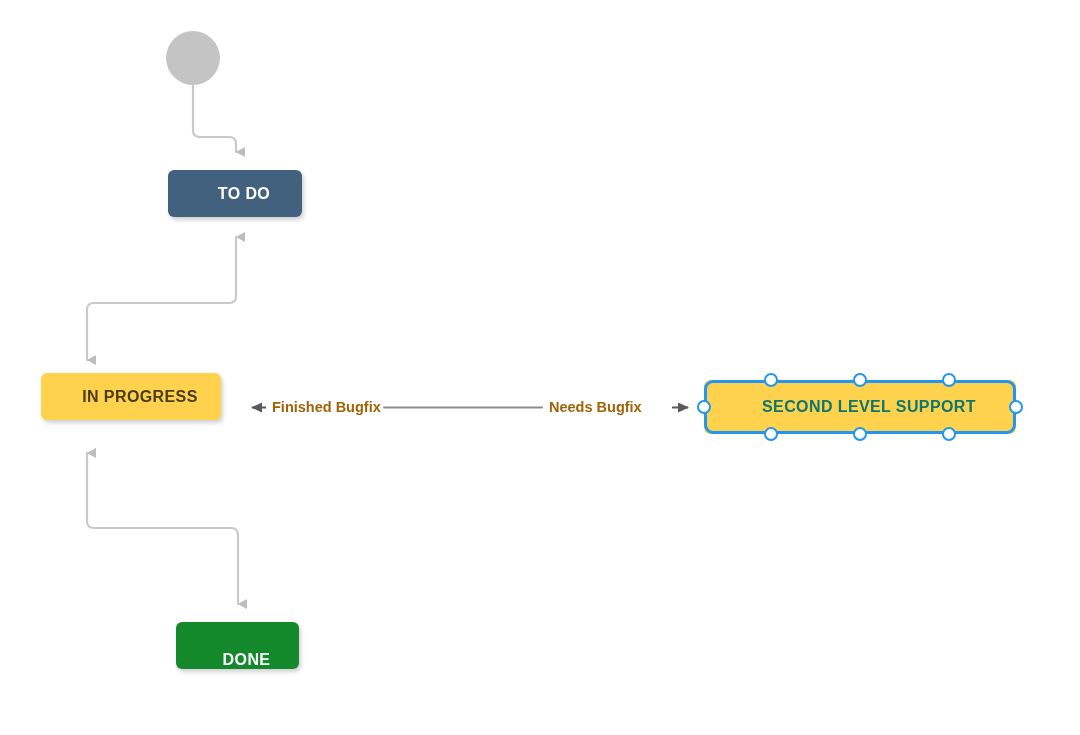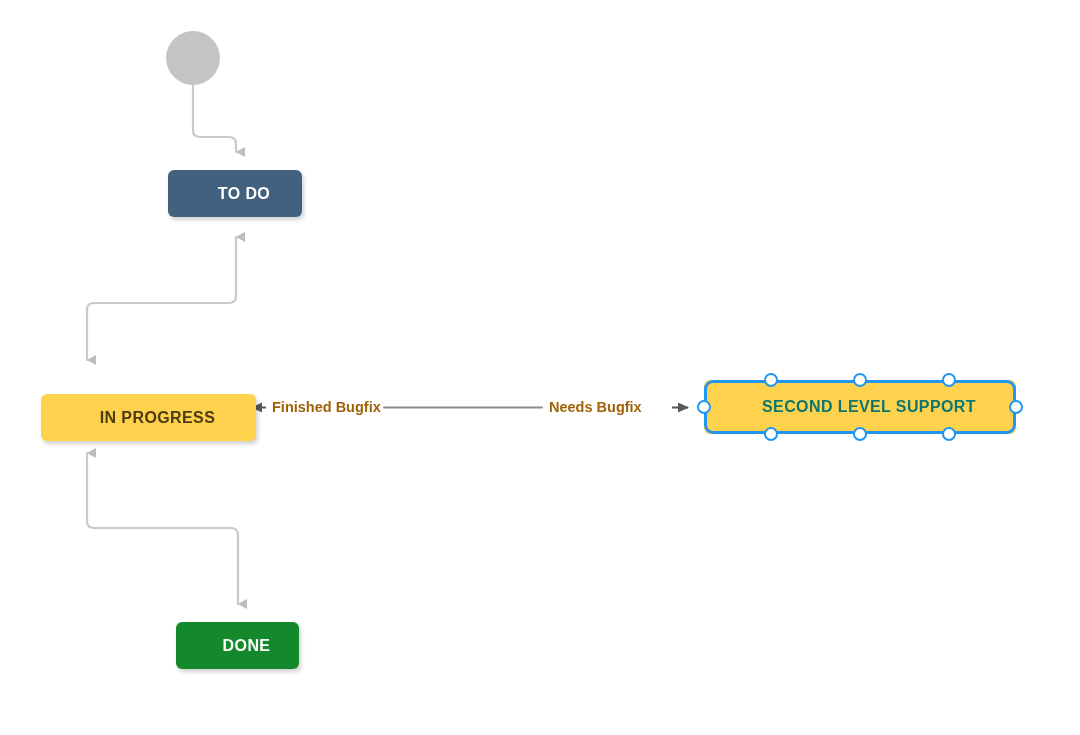--- a/index.html
+++ b/index.html
@@ -143,25 +143,25 @@
       <path d="M672,407.5 L688,407.5" fill="none" stroke="#595959" stroke-width="2" marker-end="url(#arrow-dark)"></path>
     </g>
   </svg>
 
   <div class="start-node" style="left:166px; top:31px; width:54px; height:54px;"></div>
 
   <div class="status-node todo" style="left:168px; top:170px; width:134px; height:47px;">
     <span>TO DO</span>
   </div>
 
-  <div class="status-node inprogress" style="left:41px; top:394px; width:215px; height:47px;">
+  <div class="status-node inprogress" style="left:41px; top:373px; width:180px; height:47px;">
     <span>IN PROGRESS</span>
   </div>
 
-  <div class="status-node done" style="left:176px; top:622px; width:123px; height:47px;">
+  <div class="status-node done" style="left:176px; top:622px; width:123px; height:47px;align-items:flex-end;">
     <span>DONE</span>
   </div>
 
   <div class="selection-wrap" style="left:704px; top:380px; width:312px; height:54px;">
     <div class="status-node selected-fill" style="left:0; top:0; width:312px; height:54px;">
       <span>SECOND LEVEL SUPPORT</span>
     </div>
     <div class="selection-border"></div>
 
     <div class="handle" style="left:21.5%; top:0%;"></div>

